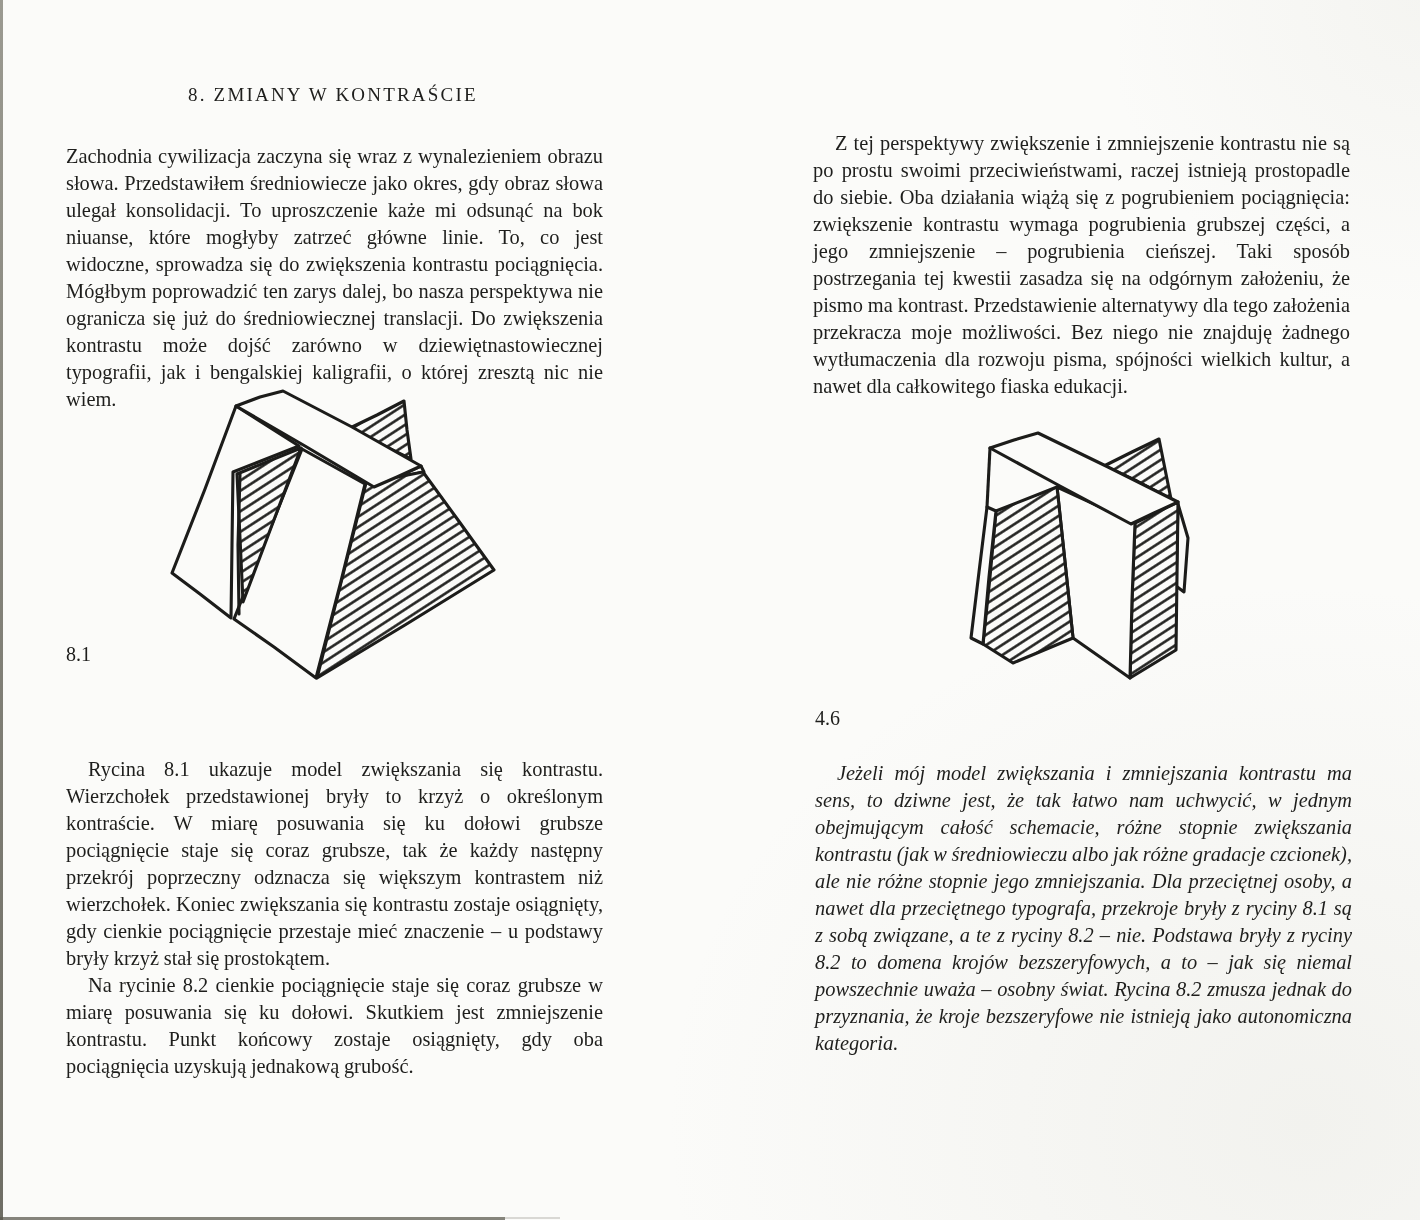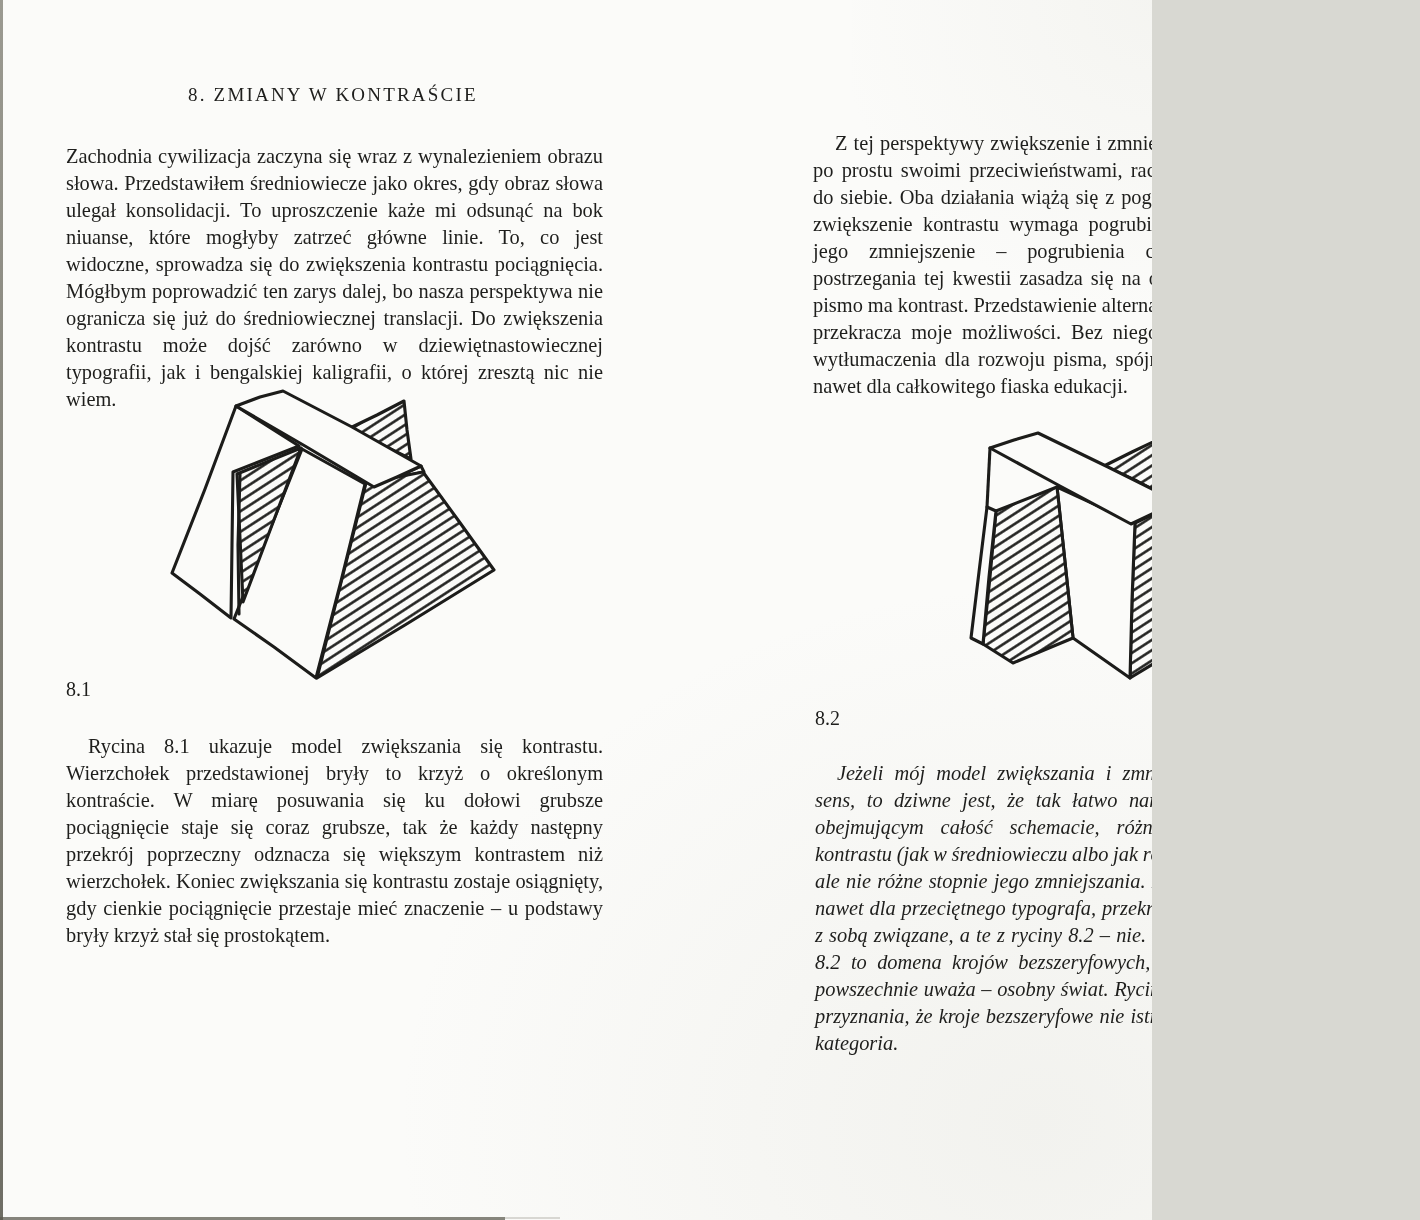--- a/index.html
+++ b/index.html
@@ -1,18 +1,18 @@
 <!DOCTYPE html>
 <html lang="pl"><head>
 <meta charset="utf-8">
 <style>
   html,body{margin:0;padding:0;background:#d8d8d2;}
   .scan{
     position:relative;
-    width:1152px;height:1220px;
+    width:1420px;height:1220px;
     background:#fbfbf9;
     overflow:hidden;
     font-family:"Liberation Serif","DejaVu Serif",serif;
     color:#1e1e1c;
   }
   
   .shade-br{
     position:absolute;right:0;bottom:0;width:760px;height:640px;
     background:radial-gradient(ellipse at 85% 85%, rgba(210,210,200,0.22), rgba(210,210,200,0) 70%);
     pointer-events:none;
@@ -94,24 +94,25 @@
 
         <path d="M86,36 L149,76 L83,102 L82,175 L81,248 L50,224 L22,203 L55,119 Z" fill="#fbfbf9"></path>
 
         <path d="M90,104 L88,175 L89,244"></path>
 
         <path d="M86,36 L110,27 L133,21 L202,57 L271,96 L247,107 L224,117 L155,76 Z" fill="#fbfbf9"></path>
       </g>
     </svg>
   </div>
 
-  <div class="caption" style="left:66px;top:677px;">8.1</div>
+  <div class="caption" style="left:66px;top:642px;">8.1</div>
 
-  <div class="col body-text" style="left:66px;top:733px;">
+  <div class="col body-text" style="left:66px;top:756px;">
     <p class="indent">Rycina 8.1 ukazuje model zwiększania się kontrastu. Wierzchołek przedstawionej bryły to krzyż o określonym kontraście. W miarę posuwania się ku dołowi grubsze pociągnięcie staje się coraz grubsze, tak że każdy następny przekrój poprzeczny odznacza się większym kontrastem niż wierzchołek. Koniec zwiększania się kontrastu zostaje osiągnięty, gdy cienkie pociągnięcie przestaje mieć znaczenie – u podstawy bryły krzyż stał się prostokątem.</p>
+    <p class="indent">Na rycinie 8.2 cienkie pociągnięcie staje się coraz grubsze w miarę posuwania się ku dołowi. Skutkiem jest zmniejszenie kontrastu. Punkt końcowy zostaje osiągnięty, gdy oba pociągnięcia uzyskują jednakową grubość.</p>
   </div>
 
   <div class="col body-text" style="left:813px;top:130px;">
     <p class="indent">Z tej perspektywy zwiększenie i zmniejszenie kontrastu nie są po prostu swoimi przeciwieństwami, raczej istnieją prostopadle do siebie. Oba działania wiążą się z pogrubieniem pociągnięcia: zwiększenie kontrastu wymaga pogrubienia grubszej części, a jego zmniejszenie – pogrubienia cieńszej. Taki sposób postrzegania tej kwestii zasadza się na odgórnym założeniu, że pismo ma kontrast. Przedstawienie alternatywy dla tego założenia przekracza moje możliwości. Bez niego nie znajduję żadnego wytłumaczenia dla rozwoju pisma, spójności wielkich kultur, a nawet dla całkowitego fiaska edukacji.</p>
   </div>
 
   <div class="fig" style="left:930px;top:420px;">
     <svg width="360" height="280" viewBox="0 0 360 280">
       <defs>
         <pattern id="hatchB" patternUnits="userSpaceOnUse" width="8.6" height="8.6" patternTransform="rotate(-33)">
@@ -133,19 +134,19 @@
 
         <path d="M57,87 L66,91 L59,157 L53,224 L41,218 L49,152 Z" fill="#fbfbf9"></path>
 
         <path d="M60,28 L57,87"></path>
 
         <path d="M60,28 L84,20 L108,13 L178,47 L248,82 L224,93 L201,104 L130,66 Z" fill="#fbfbf9"></path>
       </g>
     </svg>
   </div>
 
-  <div class="caption" style="left:815px;top:706px;">8.2</div>
+  <div class="caption" style="left:815px;top:706px;">4.6</div>
 
   <div class="col body-text" style="left:815px;top:760px;font-style:italic;">
     <p class="indent">Jeżeli mój model zwiększania i zmniejszania kontrastu ma sens, to dziwne jest, że tak łatwo nam uchwycić, w jednym obejmującym całość schemacie, różne stopnie zwiększania kontrastu (jak w średniowieczu albo jak różne gradacje czcionek), ale nie różne stopnie jego zmniejszania. Dla przeciętnej osoby, a nawet dla przeciętnego typografa, przekroje bryły z ryciny 8.1 są z sobą związane, a te z ryciny 8.2 – nie. Podstawa bryły z ryciny 8.2 to domena krojów bezszeryfowych, a to – jak się niemal powszechnie uważa – osobny świat. Rycina 8.2 zmusza jednak do przyznania, że kroje bezszeryfowe nie istnieją jako autonomiczna kategoria.</p>
   </div>
 
 </div>
 
 </body></html>

